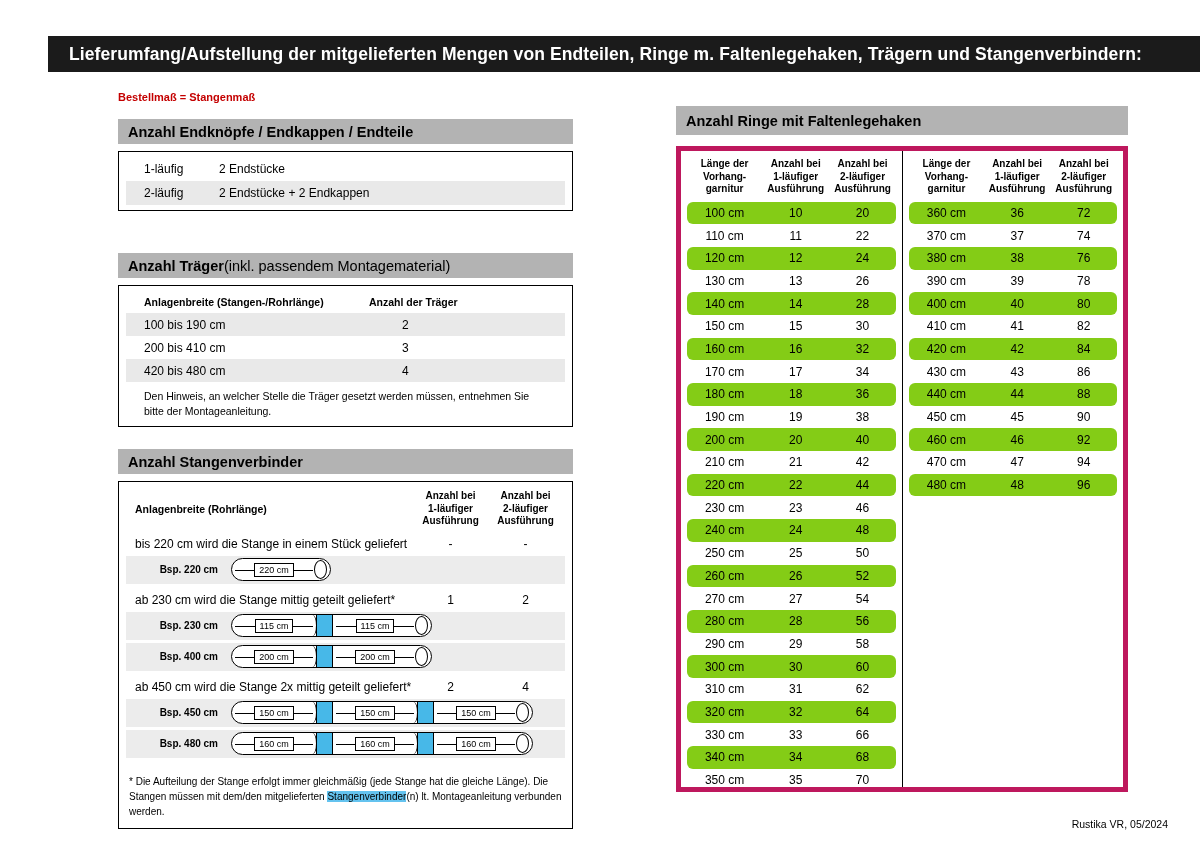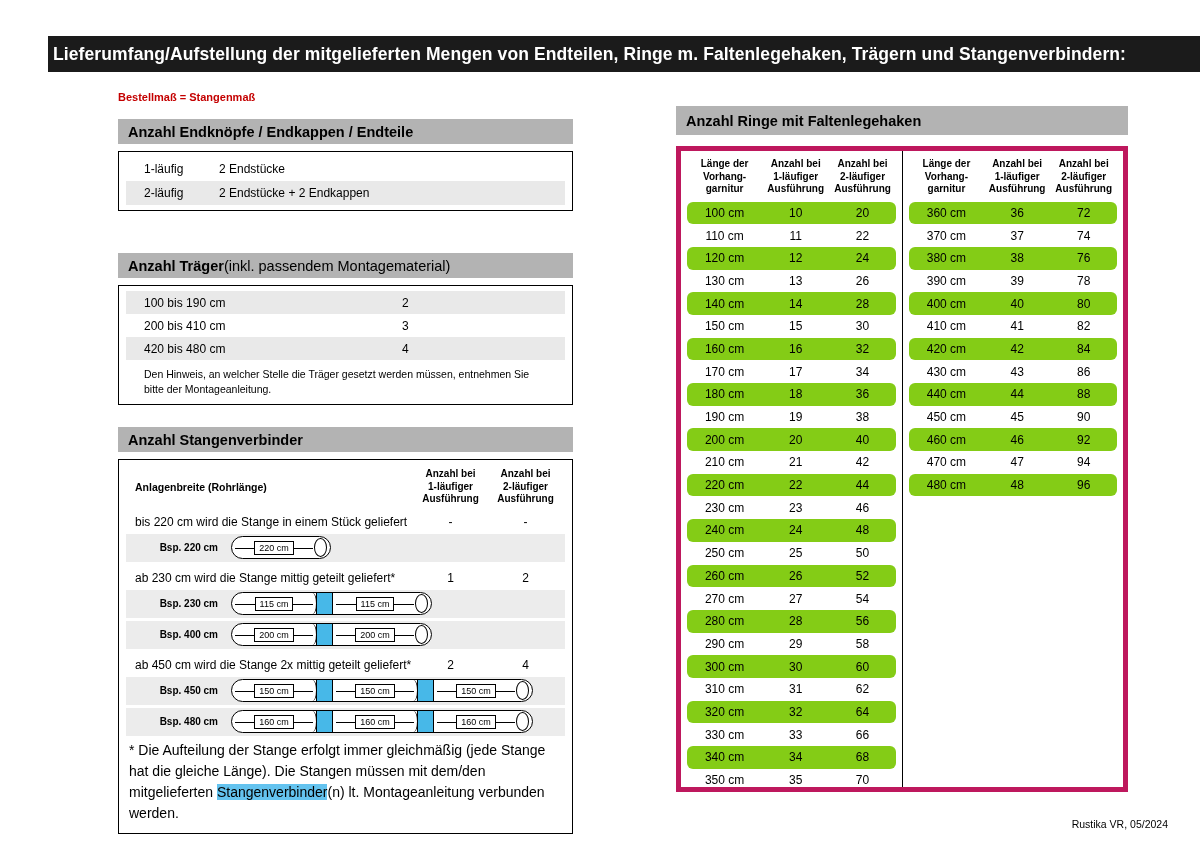--- a/index.html
+++ b/index.html
@@ -2,21 +2,21 @@
 <html><head>
 <meta charset="utf-8">
 <style>
   * { margin:0; padding:0; box-sizing:border-box; }
   body { margin:0; background:#fff; }
   .page { position:relative; width:1200px; height:849px; background:#fff;
           font-family:"Liberation Sans","DejaVu Sans",sans-serif; color:#000; overflow:hidden; }
 
   
   .topbar { position:absolute; left:48px; top:36px; right:0; height:36px; background:#1b1b1b;
-            color:#fff; display:flex; align-items:center; padding-left:5px; }
+            color:#fff; display:flex; align-items:center; padding-left:21px; }
   .topbar-text { font-size:17.5px; font-weight:bold; letter-spacing:0.1px; }
 
   
   .left-col { position:absolute; left:118px; top:86px; width:455px; }
   .red-note { margin-top:5px; color:#c40000; font-weight:bold; font-size:11px; }
 
   .sec-head { margin-top:16px; background:#b3b3b3; height:25px; display:flex; align-items:center;
               padding-left:10px; font-size:14.5px; font-weight:bold; }
   .sec-head .normal { font-weight:normal; }
   .sec-head.mt-lg { margin-top:42px; }
@@ -52,21 +52,21 @@
   .seg { position:relative; width:84px; height:100%; display:flex; align-items:center; justify-content:center; }
   .dimline { position:absolute; left:3px; right:3px; top:50%; border-top:1px solid #000; }
   .dimlabel { position:relative; background:#fff; border:1px solid #000; font-size:9px; line-height:12px;
               padding:0 4px; white-space:nowrap; }
   .connector { position:relative; width:17px; align-self:stretch; background:#47b8e8;
                border-left:1.5px solid #000; border-right:1.5px solid #000; }
   .connector::before { content:""; position:absolute; left:-9px; top:0; width:8px; height:100%;
                border-right:1.5px solid #000; border-radius:0 50% 50% 0 / 0 50% 50% 0; }
   .endcap { flex:0 0 13px; width:13px; height:19px; border:1.5px solid #000; border-radius:50%;
             background:#fff; margin-left:-2px; margin-right:1px; }
-  .footnote { margin:4px 9px 0 10px; font-size:14px; line-height:1.5; }
+  .footnote { margin:16px 9px 0 10px; font-size:10px; line-height:1.5; }
   .hl { background:#64c3ef; }
 
   
   .right-col { position:absolute; left:676px; top:106px; width:452px; }
   .ringe-head { margin-top:0; height:29px;text-align:right; }
   .ringe-box { margin-top:11px; border:5px solid #be185d; height:646px; display:flex; align-items:stretch; }
   .half { width:50%; padding:7px 6px 0; }
   .half.right { border-left:1px solid #000; }
   .rhead { display:flex; margin-bottom:6px; }
   .rhc { font-size:10px; font-weight:bold; text-align:center; line-height:1.25; white-space:pre-line; }
@@ -105,20 +105,24 @@
             <div class="value-col">2 Endstücke + 2 Endkappen</div>
           </div>
         </div>
     </div>
 
     <div class="sec-head mt-lg">
       <span>Anzahl Träger</span>
         <span class="normal"> (inkl. passendem Montagematerial)</span>
     </div>
     <div class="box box-traeger">
+      <div class="thead">
+        <div class="range-col">Anlagenbreite (Stangen-/Rohrlänge)</div>
+        <div class="count-head">Anzahl der Träger</div>
+      </div>
       <div>
           <div class="trow alt">
             <div class="range-col">100 bis 190 cm</div>
             <div class="count-col">2</div>
           </div>
           <div class="trow">
             <div class="range-col">200 bis 410 cm</div>
             <div class="count-col">3</div>
           </div>
           <div class="trow alt">

